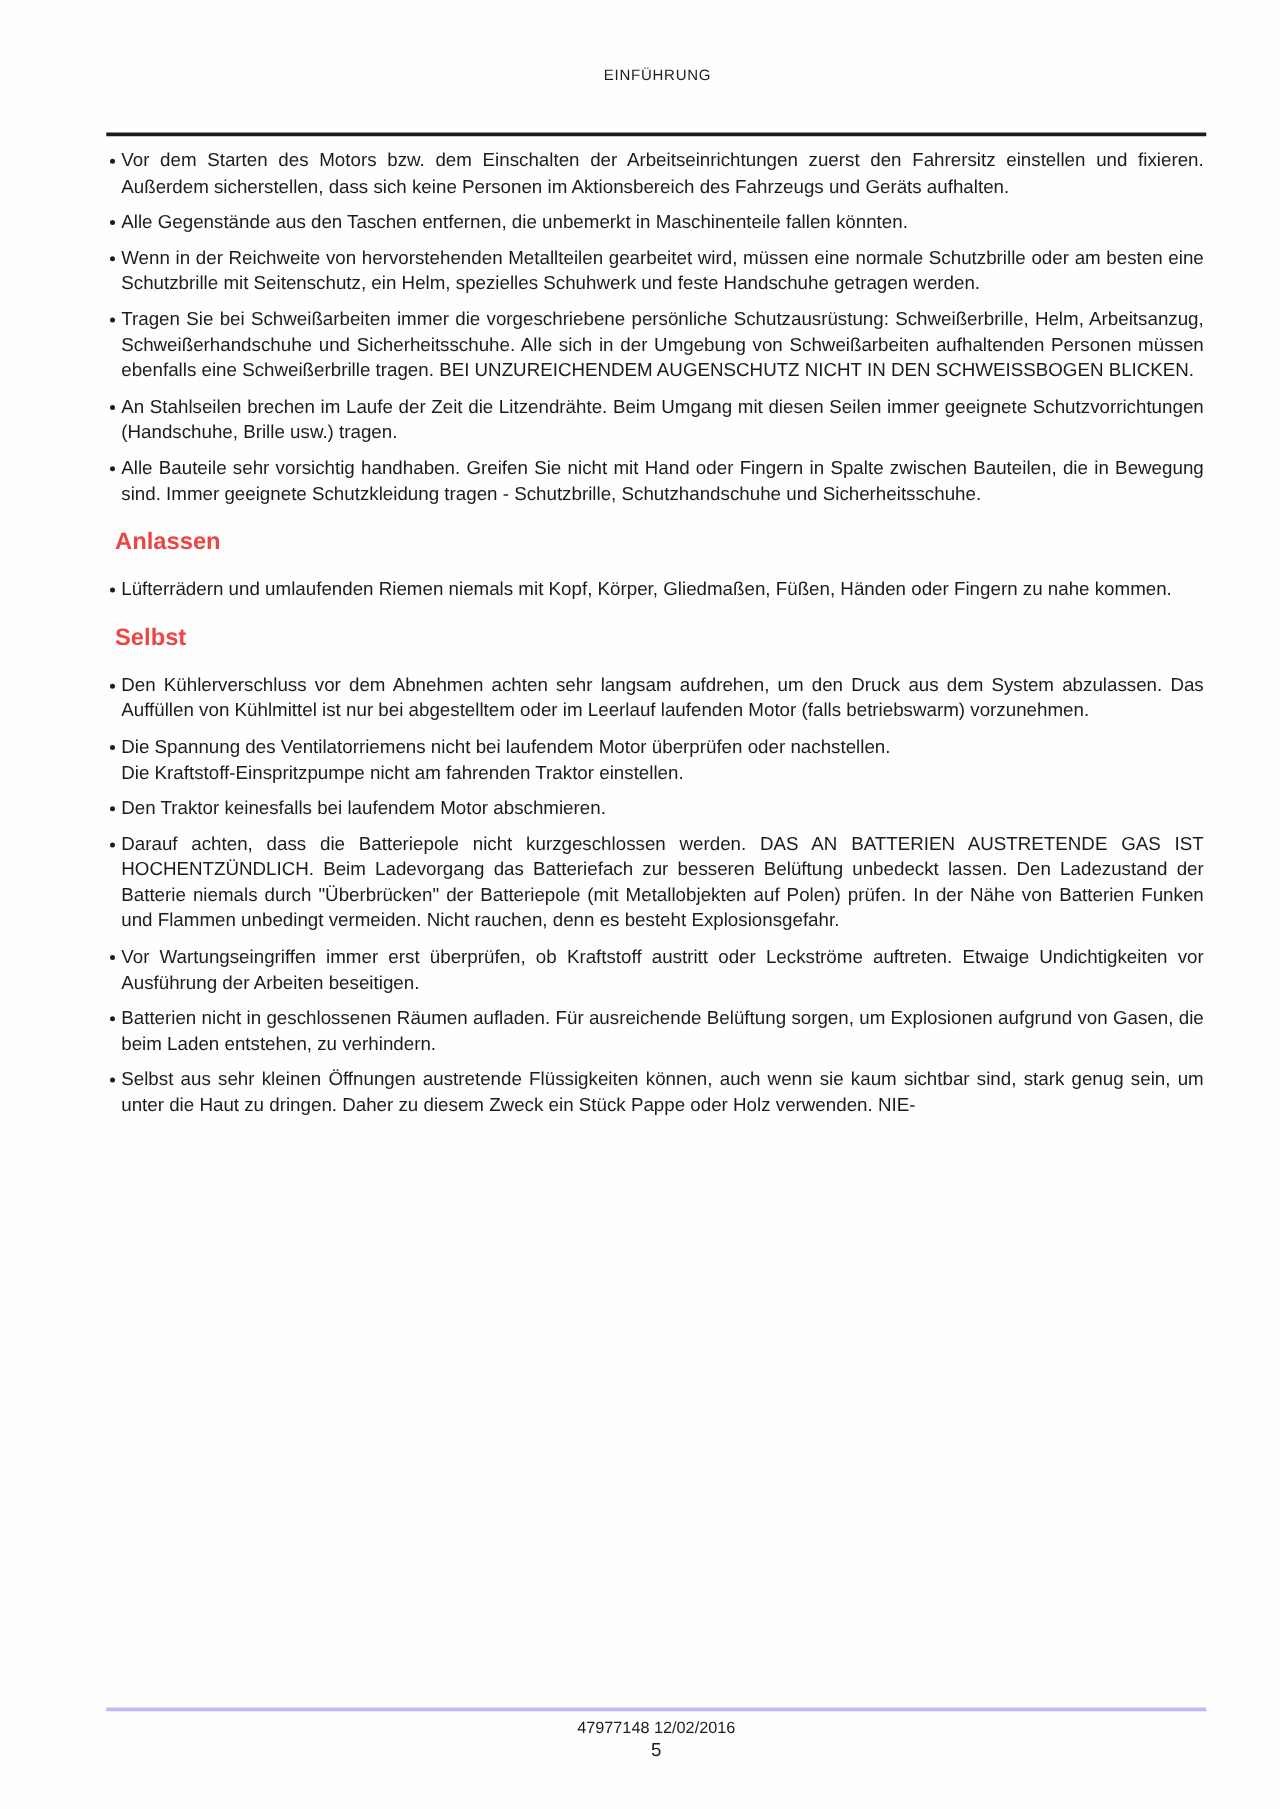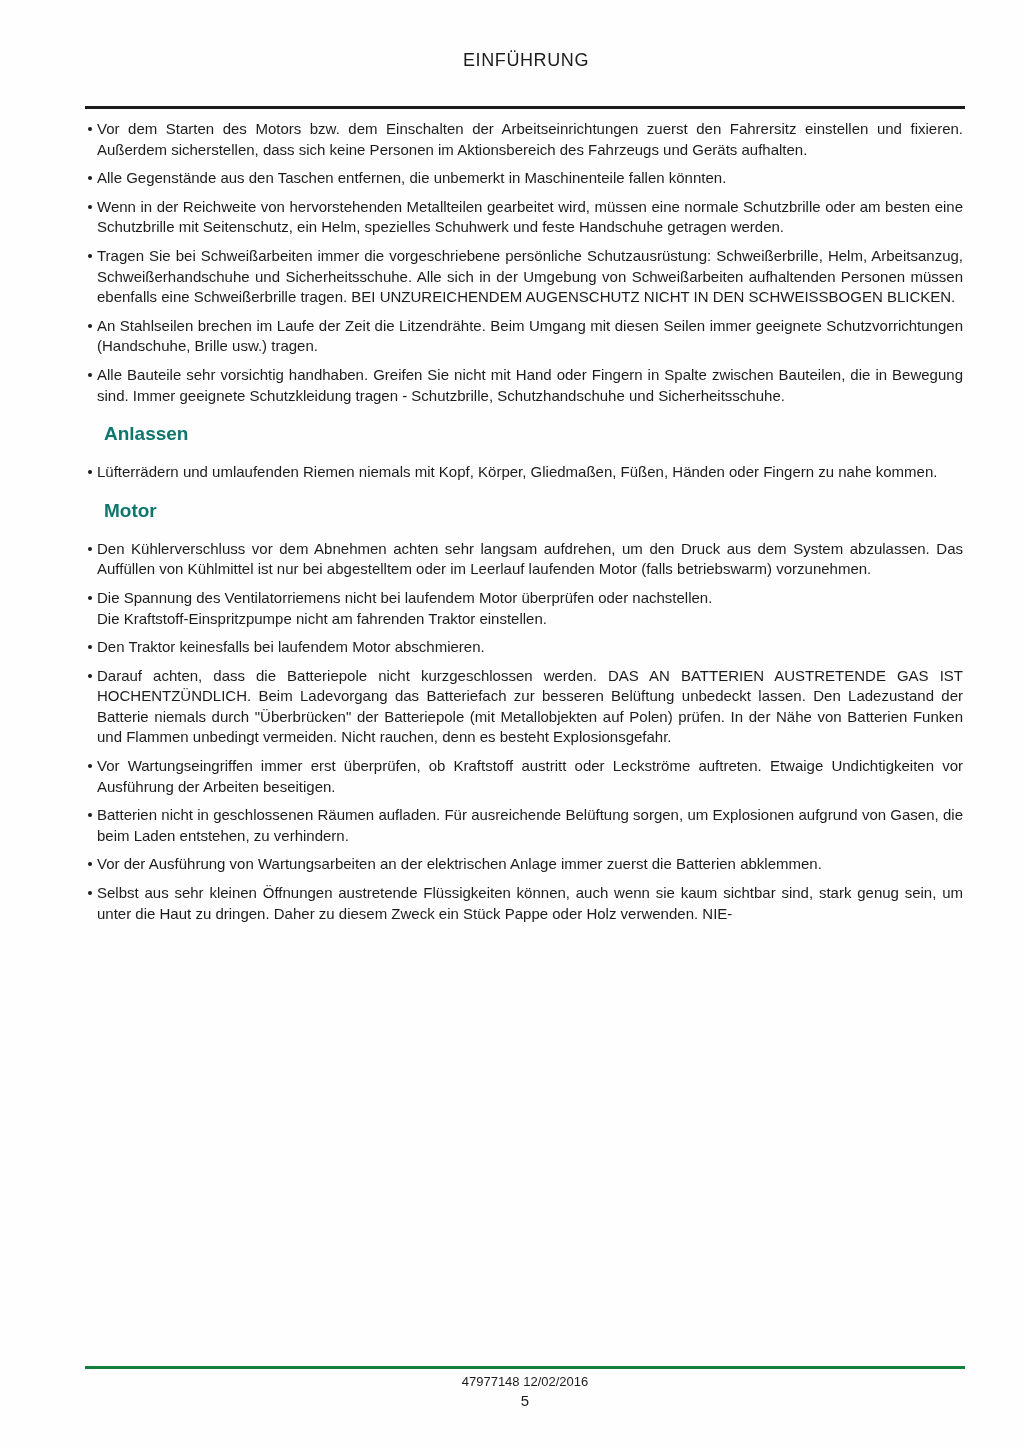--- a/index.html
+++ b/index.html
@@ -15,21 +15,21 @@
     color: #1c1c1c;
     font-family: "Liberation Sans", "DejaVu Sans", sans-serif;
     overflow: hidden;
   }
   .page-title {
     position: absolute;
     top: 50px;
     left: 88px;
     width: 876px;
     text-align: center;
-    font-size: 18px;
+    font-size: 12px;
     line-height: 20px;
     letter-spacing: 0.6px;
     color: #1c1c1c;
   }
   .header-rule {
     position: absolute;
     top: 106px;
     left: 85px;
     width: 880px;
     height: 3px;
@@ -40,22 +40,22 @@
     top: 119px;
     left: 88px;
     width: 875px;
     height: 1242px;
     overflow: hidden;
   }
   .section-heading {
     font-size: 19px;
     line-height: 23px;
     font-weight: bold;
-    margin: 16px 0 17px 16px;
-    color: #0f766e;
+    margin: 16px 0 17px 4px;
+    color: #ef4444;
   }
   .bullet-list {
     list-style: none;
     margin: 0;
     padding: 0;
   }
   .bullet-item {
     position: relative;
     padding-left: 9px;
     margin: 0 0 8px 0;
@@ -75,21 +75,21 @@
     text-align: justify;
   }
   .bullet-para {
     text-align: justify;
   }
   .page-footer {
     position: absolute;
     top: 1366px;
     left: 85px;
     width: 880px;
-    border-top: 3px solid #15803d;
+    border-top: 3px solid #c4b5fd;
     text-align: center;
   }
   .footer-code {
     margin-top: 5px;
     font-size: 13px;
     line-height: 15px;
   }
   .footer-page-number {
     margin-top: 3px;
     font-size: 15px;
@@ -149,21 +149,21 @@
     <ul class="bullet-list">
           <li class="bullet-item">
     <span class="bullet-dot"></span>
     <div class="bullet-text">
               <div class="bullet-para">Lüfterrädern und umlaufenden Riemen niemals mit Kopf, Körper, Gliedmaßen, Füßen, Händen oder Fingern zu nahe kommen.</div>
             </div>
   </li>
         </ul>
   </section>
       <section class="section">
-    <h2 class="section-heading">Motor</h2>
+    <h2 class="section-heading">Selbst</h2>
     <ul class="bullet-list">
           <li class="bullet-item">
     <span class="bullet-dot"></span>
     <div class="bullet-text">
               <div class="bullet-para">Den Kühlerverschluss vor dem Abnehmen achten sehr langsam aufdrehen, um den Druck aus dem System abzulassen. Das Auffüllen von Kühlmittel ist nur bei abgestelltem oder im Leerlauf laufenden Motor (falls betriebswarm) vorzunehmen.</div>
             </div>
   </li>
           <li class="bullet-item">
     <span class="bullet-dot"></span>
     <div class="bullet-text">
@@ -190,26 +190,20 @@
           <li class="bullet-item">
     <span class="bullet-dot"></span>
     <div class="bullet-text">
               <div class="bullet-para">Vor Wartungseingriffen immer erst überprüfen, ob Kraftstoff austritt oder Leckströme auftreten. Etwaige Undichtigkeiten vor Ausführung der Arbeiten beseitigen.</div>
             </div>
   </li>
           <li class="bullet-item">
     <span class="bullet-dot"></span>
     <div class="bullet-text">
               <div class="bullet-para">Batterien nicht in geschlossenen Räumen aufladen. Für ausreichende Belüftung sorgen, um Explosionen aufgrund von Gasen, die beim Laden entstehen, zu verhindern.</div>
-            </div>
-  </li>
-          <li class="bullet-item">
-    <span class="bullet-dot"></span>
-    <div class="bullet-text">
-              <div class="bullet-para">Vor der Ausführung von Wartungsarbeiten an der elektrischen Anlage immer zuerst die Batterien abklemmen.</div>
             </div>
   </li>
         </ul>
   </section>
       <section class="section">
     <ul class="bullet-list">
           <li class="bullet-item">
     <span class="bullet-dot"></span>
     <div class="bullet-text">
               <div class="bullet-para">Selbst aus sehr kleinen Öffnungen austretende Flüssigkeiten können, auch wenn sie kaum sichtbar sind, stark genug sein, um unter die Haut zu dringen. Daher zu diesem Zweck ein Stück Pappe oder Holz verwenden. NIE-</div>

